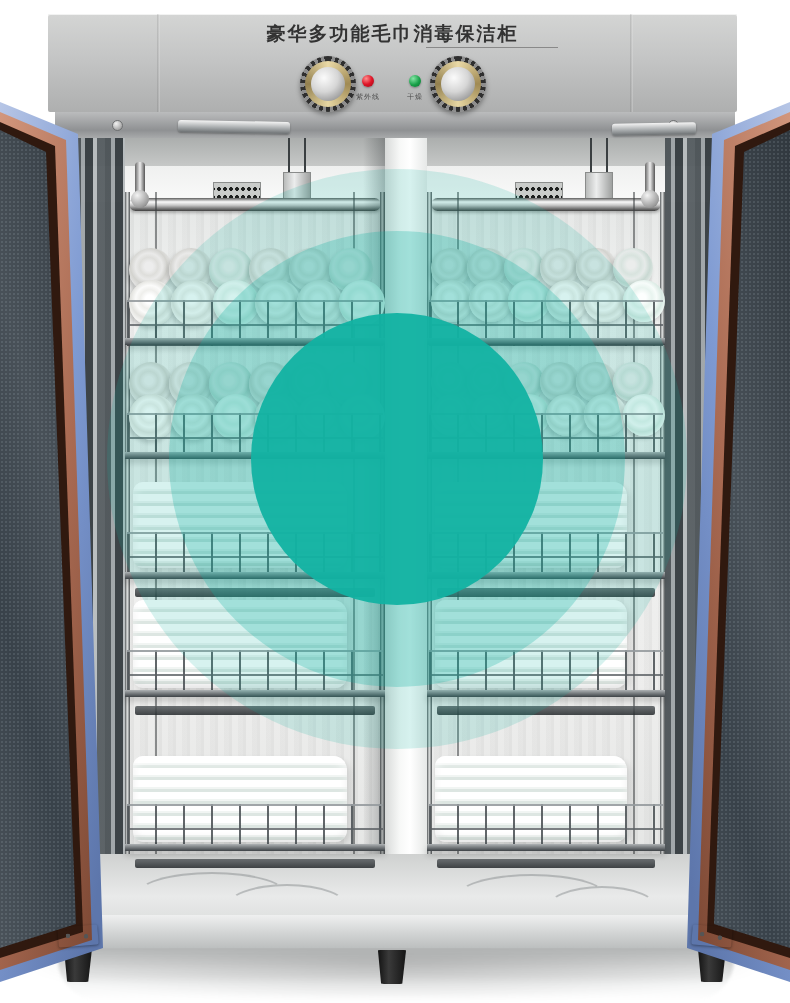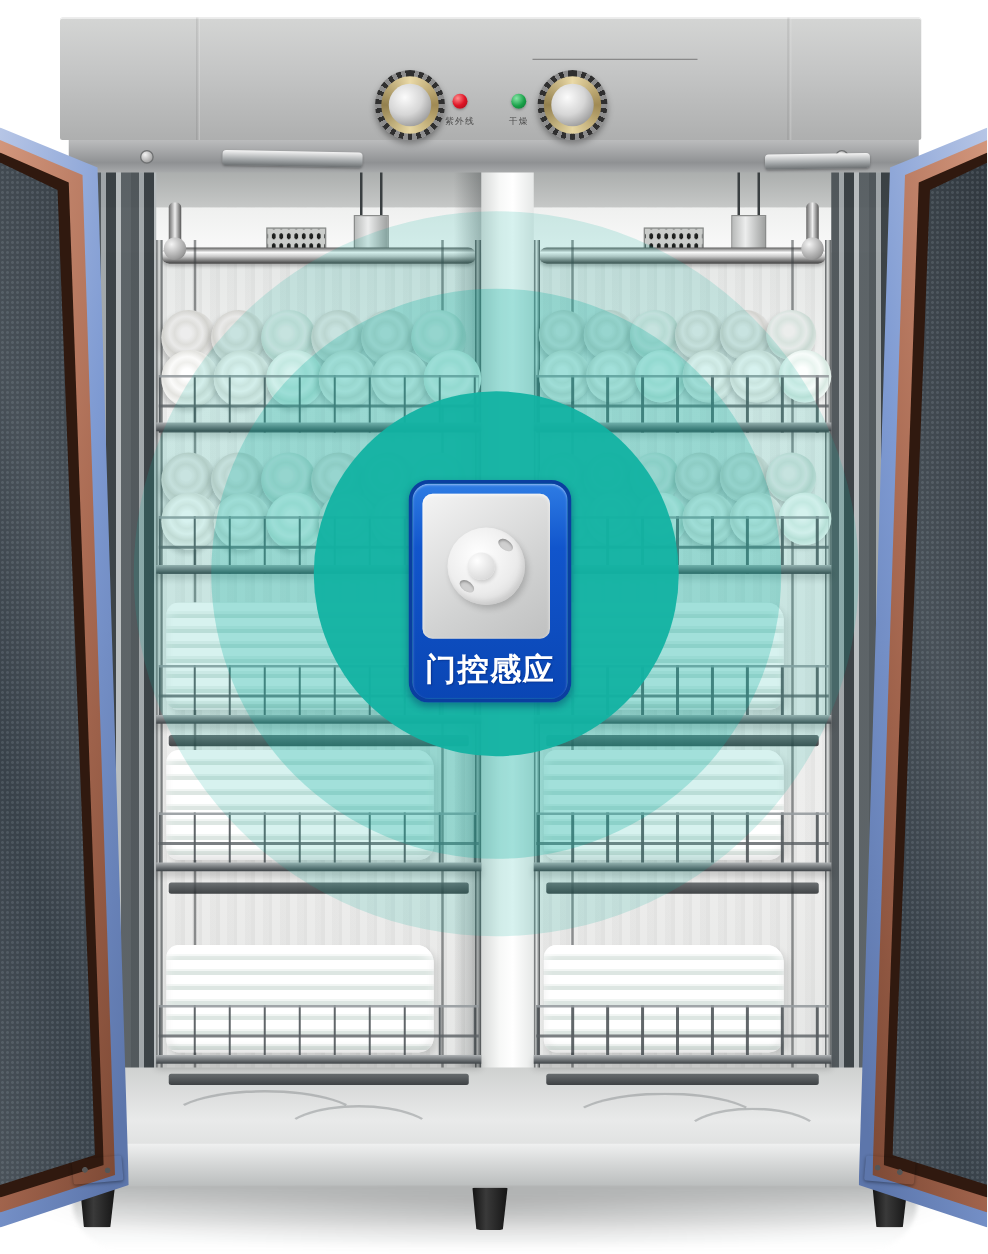--- a/index.html
+++ b/index.html
@@ -300,34 +300,25 @@
       <div class="abs refl" style="left:380px;top:20px;"></div>
       <div class="abs refl" style="left:470px;top:32px;width:110px;"></div>
     </div>
     <div class="abs kick"></div>
   </div>
 
   <div class="abs ring ring-outer"></div>
   <div class="abs ring ring-mid"></div>
   <div class="abs ring ring-core"></div>
 
-  <div class="abs sensor-badge">
-    <div class="abs sensor-panel">
-      <div class="abs sensor-disc">
-        <div class="abs sensor-hole hole-a"></div>
-        <div class="abs sensor-hole hole-b"></div>
-        <div class="abs sensor-dome"></div>
-      </div>
-    </div>
-    <div class="abs sensor-label">门控感应</div>
-  </div>
 
   <div class="abs top-band">
     <div class="abs seam" style="left:109px;"></div>
     <div class="abs seam" style="left:582px;"></div>
+    <div class="abs cab-title">豪华多功能毛巾消毒保洁柜</div>
     <div class="abs title-underline"></div>
   </div>
   <div class="abs knob" style="left:300px;top:56px;"></div>
   <div class="abs knob" style="left:430px;top:56px;"></div>
   <div class="abs ind red" style="left:362px;top:75px;"></div>
   <div class="abs ind-label" style="left:344px;top:92px;">紫外线</div>
   <div class="abs ind green" style="left:409px;top:75px;"></div>
   <div class="abs ind-label" style="left:391px;top:92px;">干燥</div>
   <div class="abs top-strip">
     <div class="abs screw" style="left:57px;top:8px;"></div>

